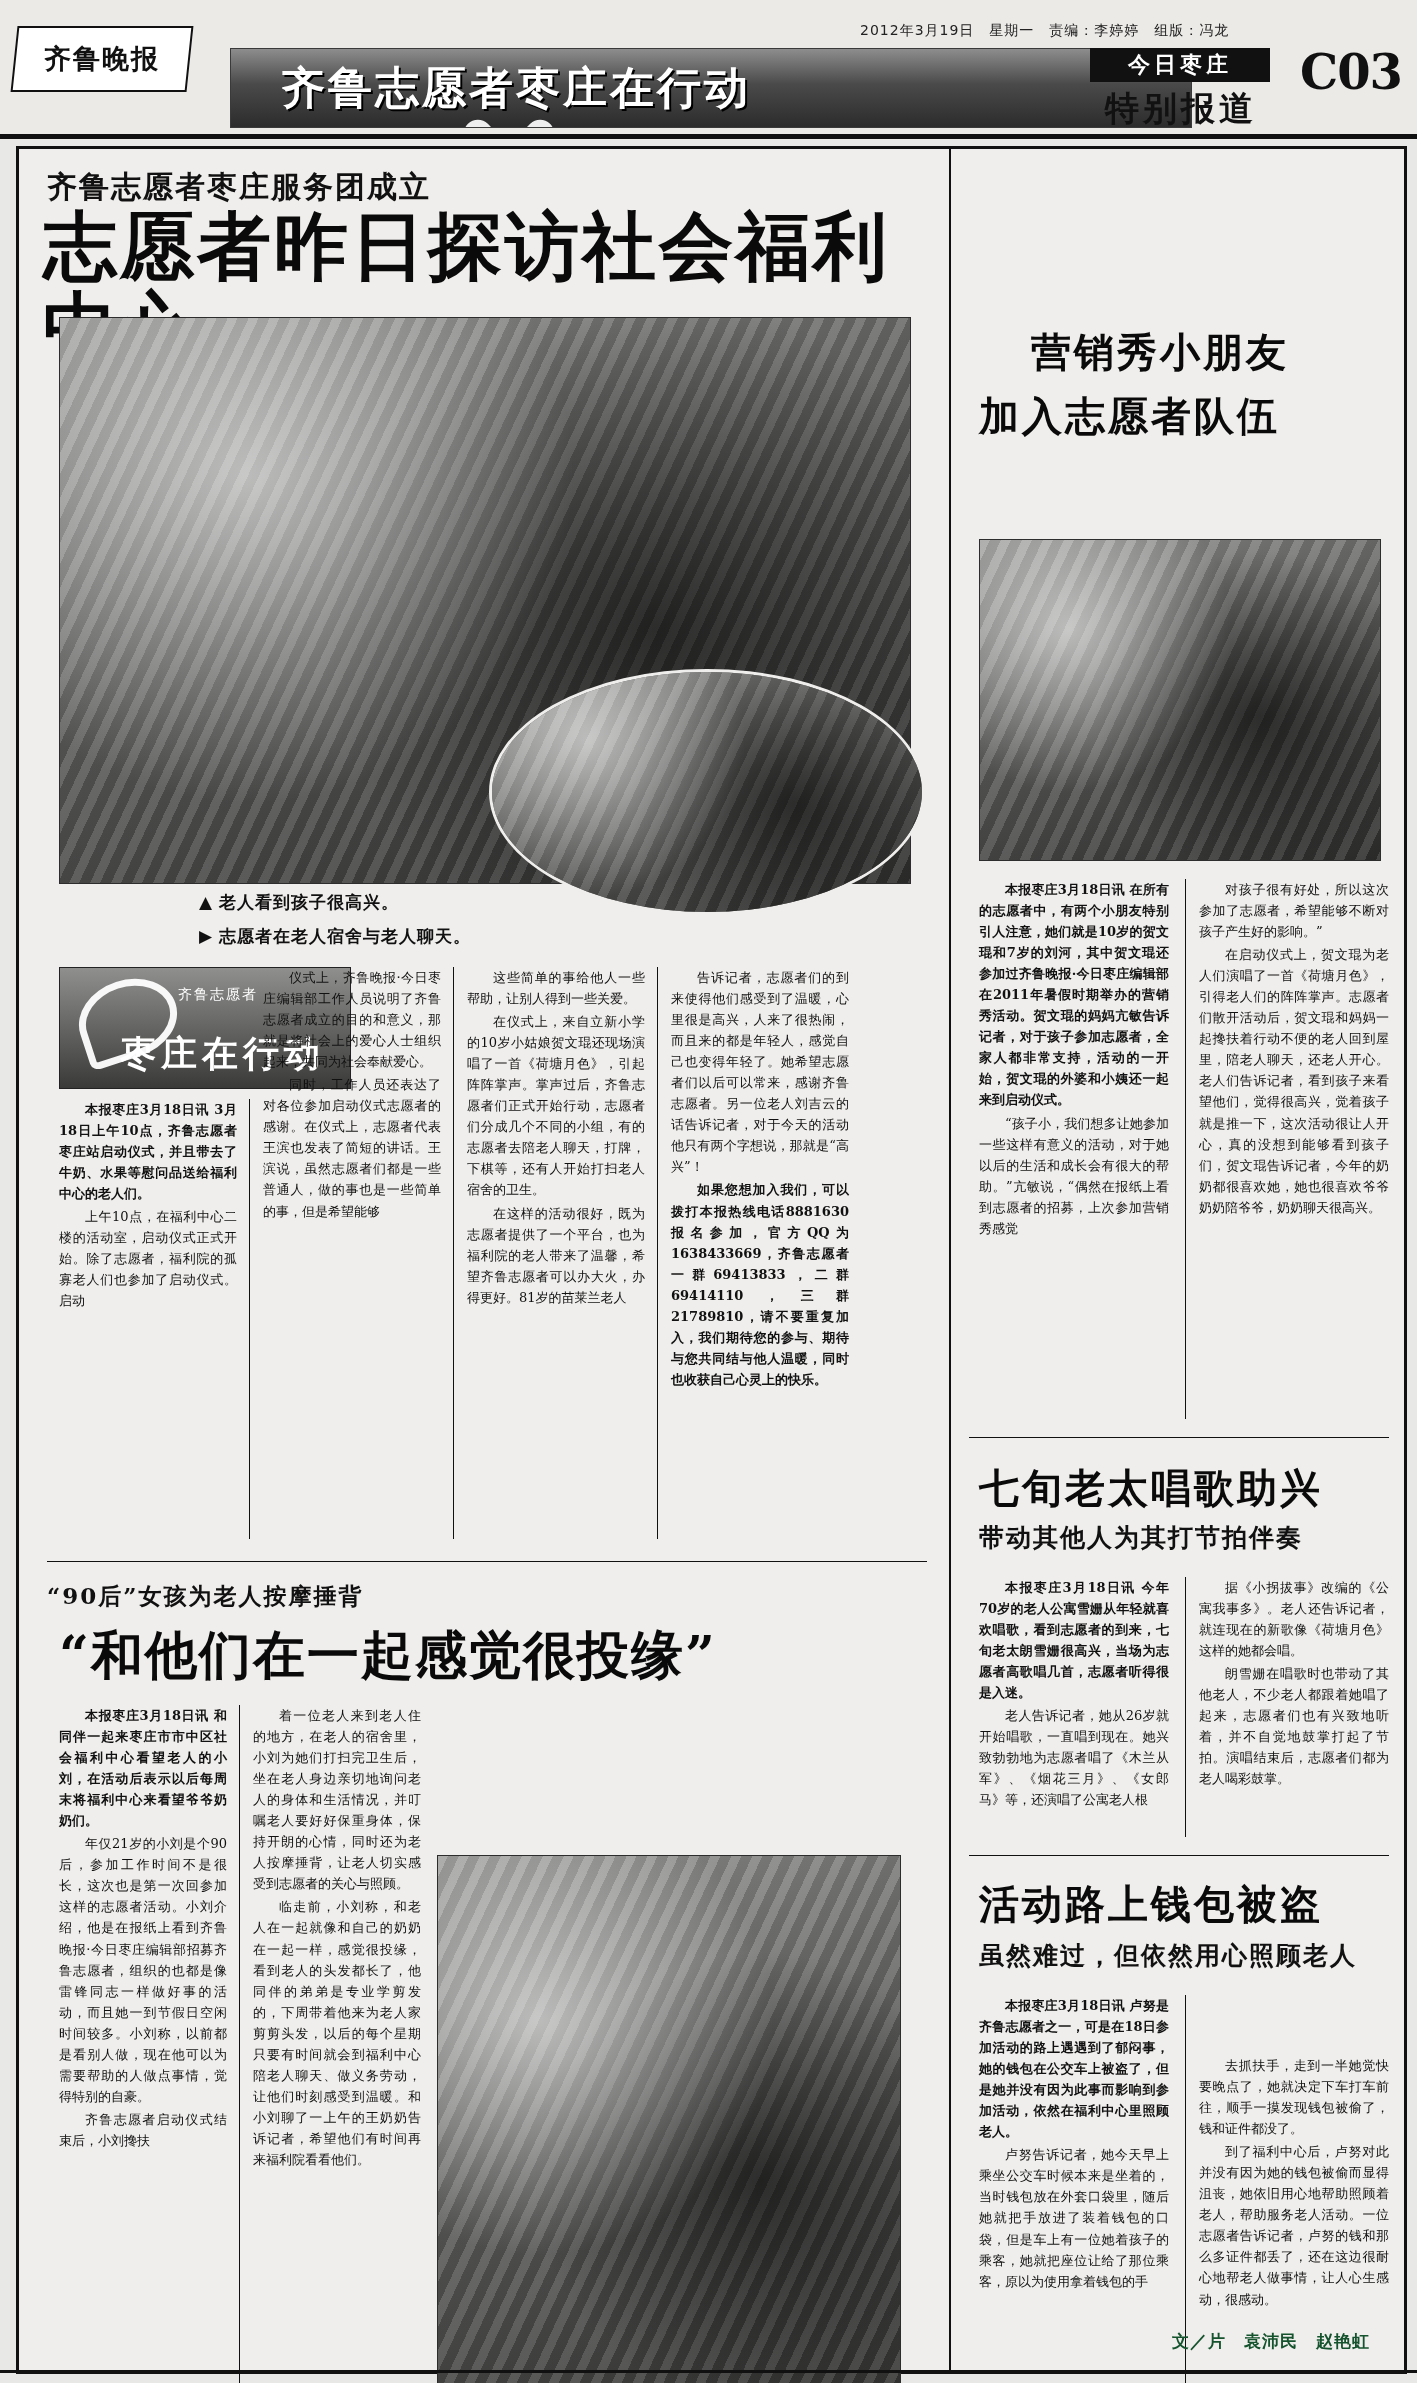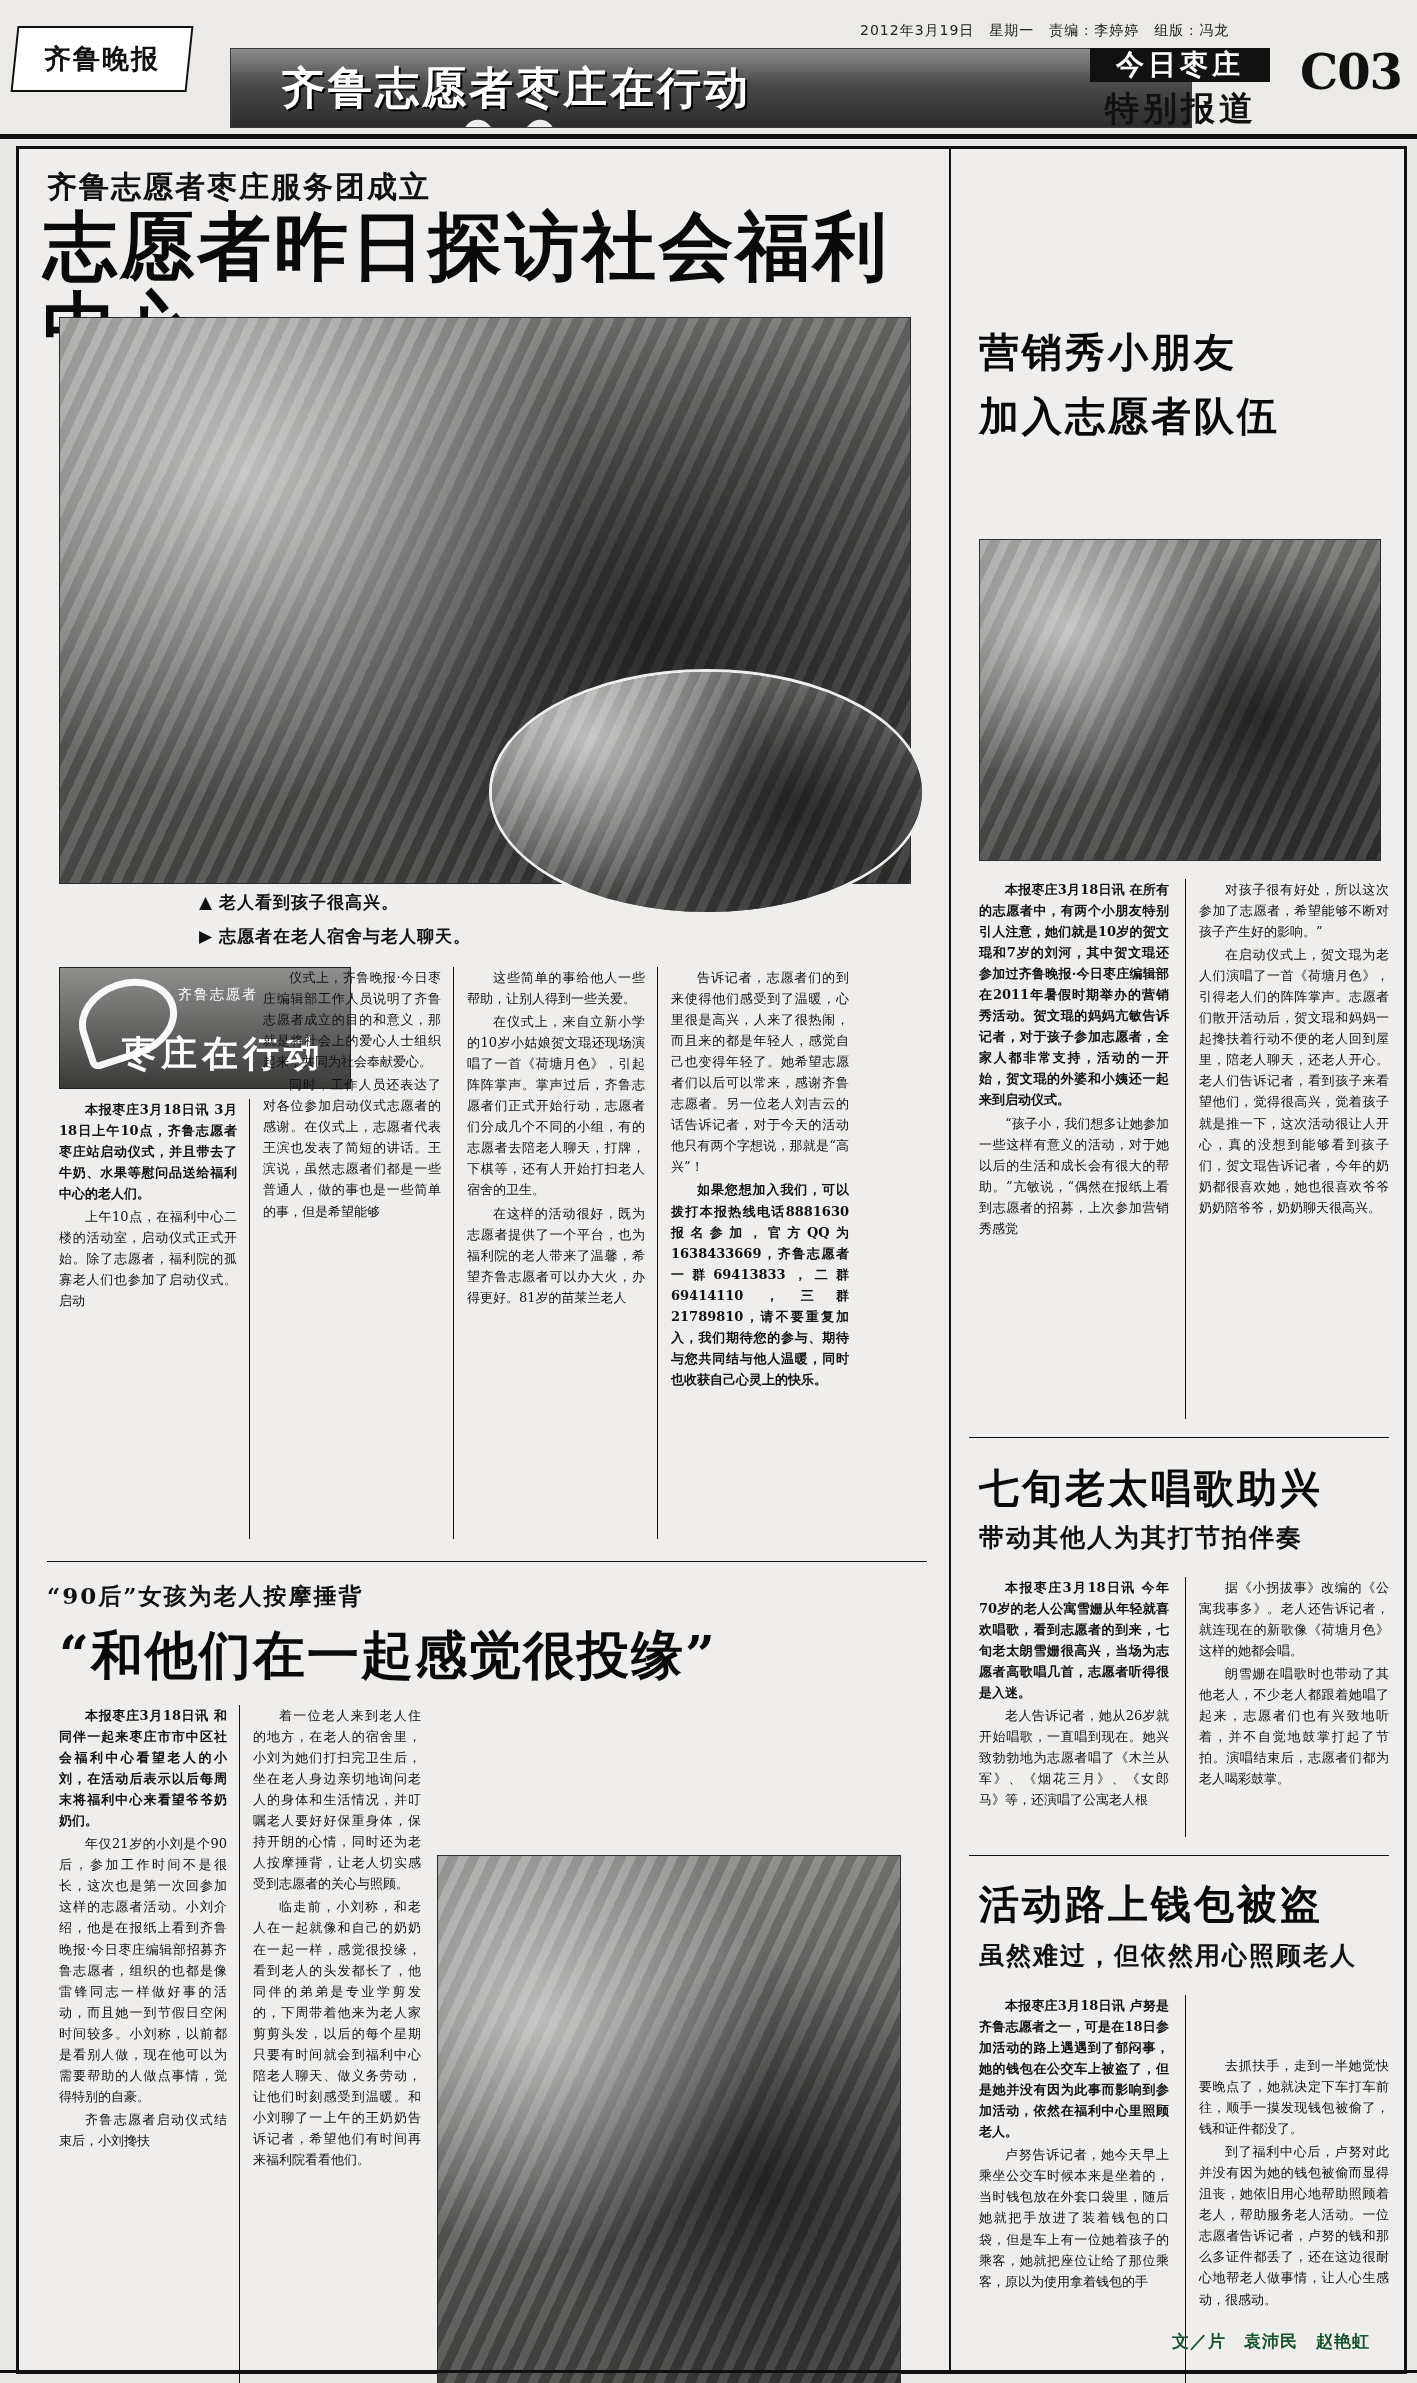--- a/index.html
+++ b/index.html
@@ -22,21 +22,21 @@
   .banner-title{position:absolute;left:50px;top:10px;font-family:"DejaVu Serif","Liberation Serif",serif;
     font-size:44px;font-weight:bold;color:#fff;letter-spacing:3px;
     text-shadow:2px 2px 0 #000;white-space:nowrap;}
   .heart{position:absolute;width:56px;height:52px;}
   .heart:before,.heart:after{content:"";position:absolute;top:0;width:28px;height:44px;
     background:#fff;border-radius:28px 28px 0 0;}
   .heart:before{left:28px;transform:rotate(45deg);transform-origin:0 100%;}
   .heart:after{left:0;transform:rotate(-45deg);transform-origin:100% 100%;}
   .heart.h1{left:250px;top:52px;opacity:.92;}
   .today-box{position:absolute;left:1090px;top:48px;width:180px;height:34px;background:#111;color:#fff;
-    display:flex;align-items:center;justify-content:center;font-size:28px;font-weight:bold;letter-spacing:4px;}
+    display:flex;align-items:center;justify-content:center;font-size:22px;font-weight:bold;letter-spacing:4px;}
   .special-report{position:absolute;left:1086px;top:86px;width:190px;font-size:34px;font-weight:bold;
     font-family:"DejaVu Serif","Liberation Serif",serif;color:#111;letter-spacing:4px;text-align:center;}
   .page-num{position:absolute;left:1300px;top:44px;font-family:"DejaVu Serif","Liberation Serif",serif;
     font-size:48px;font-weight:bold;color:#111;letter-spacing:-1px;}
   .rule-top{position:absolute;left:0;top:134px;width:1417px;height:5px;background:#111;}
 
   
   .frame{position:absolute;left:16px;top:146px;width:1385px;height:2222px;
     border:3px solid #111;background:#efeeec;}
   .colsplit{position:absolute;left:930px;top:0;width:2px;height:2222px;background:#111;}
@@ -178,21 +178,21 @@
     <div class="vrule" style="left:220px;top:1556px;height:720px;"></div>
     <div class="body-col" style="left:234px;top:1556px;width:168px;">
       <p>着一位老人来到老人住的地方，在老人的宿舍里，小刘为她们打扫完卫生后，坐在老人身边亲切地询问老人的身体和生活情况，并叮嘱老人要好好保重身体，保持开朗的心情，同时还为老人按摩捶背，让老人切实感受到志愿者的关心与照顾。</p>
       <p>临走前，小刘称，和老人在一起就像和自己的奶奶在一起一样，感觉很投缘，看到老人的头发都长了，他同伴的弟弟是专业学剪发的，下周带着他来为老人家剪剪头发，以后的每个星期只要有时间就会到福利中心陪老人聊天、做义务劳动，让他们时刻感受到温暖。和小刘聊了一上午的王奶奶告诉记者，希望他们有时间再来福利院看看他们。</p>
     </div>
 
     <div class="photo p2">
         <div class="ph-inner"></div>
       </div>
 
-    <div class="r-head" style="left:960px;top:176px;">营销秀小朋友</div>
+    <div class="r-head" style="left:1012px;top:176px;">营销秀小朋友</div>
     <div class="r-head" style="left:960px;top:240px;">加入志愿者队伍</div>
     <div class="photo p3">
         <div class="ph-inner"></div>
       </div>
 
     <div class="body-col" style="left:960px;top:730px;width:190px;">
       <p class="lead">本报枣庄3月18日讯 在所有的志愿者中，有两个小朋友特别引人注意，她们就是10岁的贺文琨和7岁的刘河，其中贺文琨还参加过齐鲁晚报·今日枣庄编辑部在2011年暑假时期举办的营销秀活动。贺文琨的妈妈亢敏告诉记者，对于孩子参加志愿者，全家人都非常支持，活动的一开始，贺文琨的外婆和小姨还一起来到启动仪式。</p>
       <p>“孩子小，我们想多让她参加一些这样有意义的活动，对于她以后的生活和成长会有很大的帮助。”亢敏说，“偶然在报纸上看到志愿者的招募，上次参加营销秀感觉</p>
     </div>
     <div class="vrule" style="left:1166px;top:730px;height:540px;"></div>

